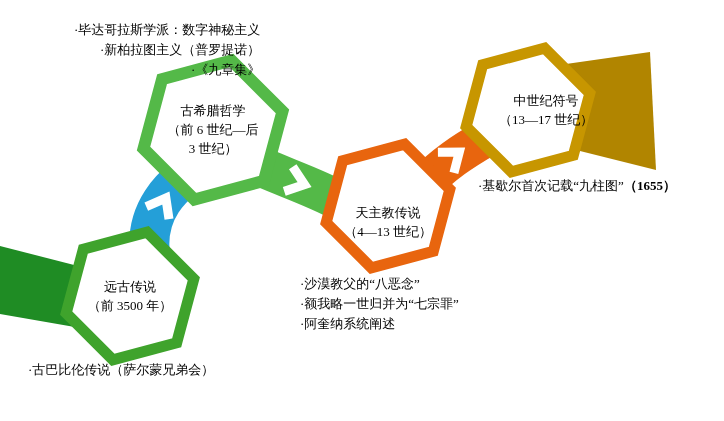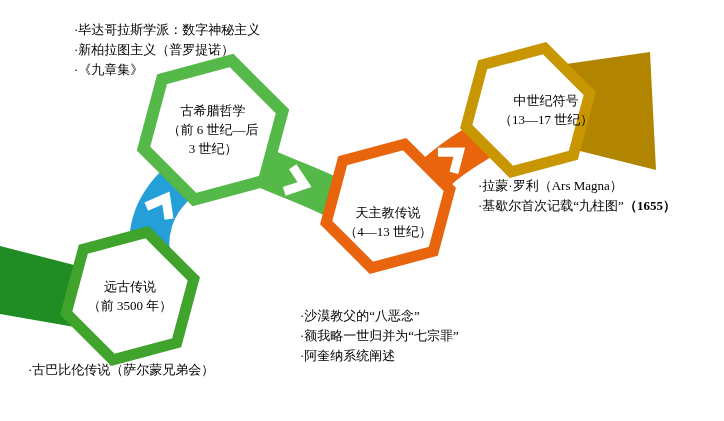--- a/index.html
+++ b/index.html
@@ -57,32 +57,31 @@
   <div class="hex-label" style="left:318px;top:204px;width:140px;font-family:Liberation Serif, serif;">
     <div>天主教传说</div>
     <div>（4—13 世纪）</div>
   </div>
 
   <div class="hex-label" style="left:476px;top:92px;width:140px;">
     <div>中世纪符号</div>
     <div>（13—17 世纪）</div>
   </div>
 
-  <div class="notes" style="left:74px;top:20px;">
+  <div class="notes" style="left:74px;top:20px;text-align:right;">
     <div class="note-line">·毕达哥拉斯学派：数字神秘主义</div>
     <div class="note-line">·新柏拉图主义（普罗提诺）</div>
     <div class="note-line">·《九章集》</div>
   </div>
 
   <div class="notes" style="left:478px;top:176px;">
-    <div class="note-line">·拉蒙·罗利（Ars Magna）</div>
     <div class="note-line"><span>·基歇尔首次记载“九柱图”</span><b>（1655）</b></div>
   </div>
 
-  <div class="notes" style="left:300px;top:274px;margin-top:32px;">
+  <div class="notes" style="left:300px;top:274px;">
     <div class="note-line">·沙漠教父的“八恶念”</div>
     <div class="note-line">·额我略一世归并为“七宗罪”</div>
     <div class="note-line">·阿奎纳系统阐述</div>
   </div>
 
   <div class="notes" style="left:28px;top:360px;text-align:right;">
     <div class="note-line">·古巴比伦传说（萨尔蒙兄弟会）</div>
   </div>
 
 </div>

